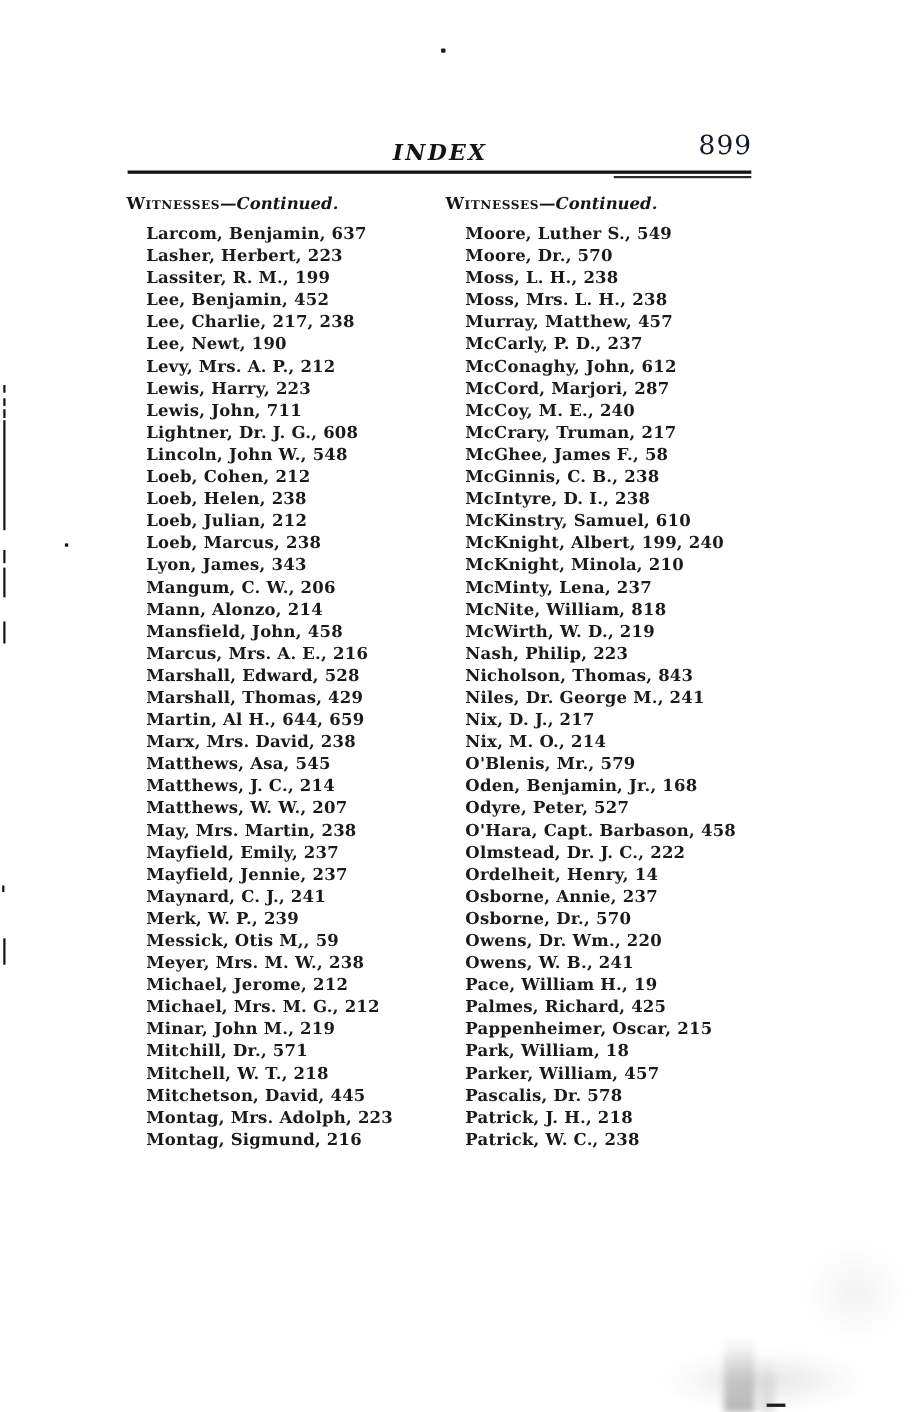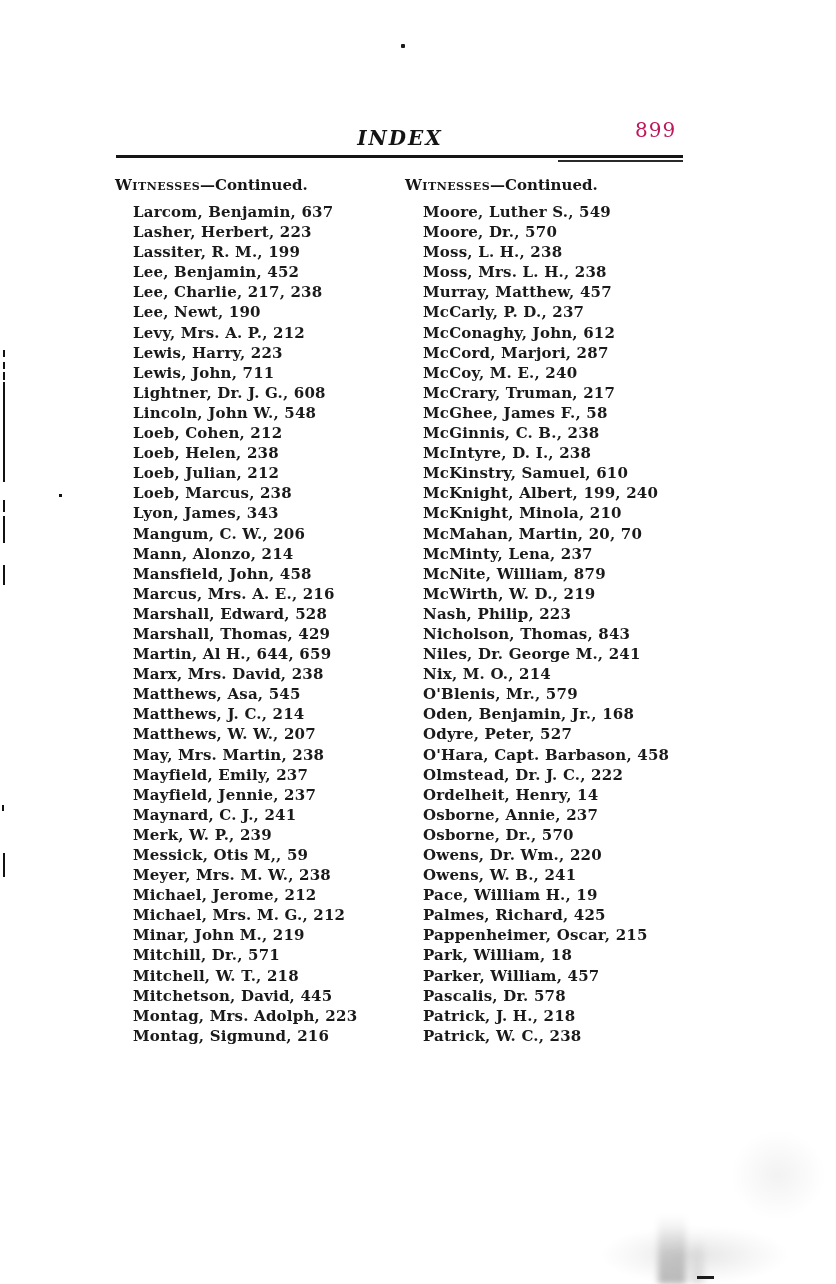--- a/index.html
+++ b/index.html
@@ -6,31 +6,31 @@
   .page {
     position:relative; width:836px; height:1284px; background:#ffffff;
     overflow:hidden; font-family:"DejaVu Serif", serif; color:#161616;
   }
   .top-speck { position:absolute; left:401px; top:44px; width:4px; height:4px; background:#1a1a1a; border-radius:1px; }
   .page-title {
     position:absolute; left:80px; top:126px; width:640px; text-align:center;
     font-style:italic; font-weight:700; font-size:20px; letter-spacing:2px; color:#141414;
   }
   .page-number {
-    position:absolute; left:635px; top:118px; font-size:20px; font-weight:400;
-    letter-spacing:1px; color:#be185d;
+    position:absolute; left:635px; top:118px; font-size:24px; font-weight:400;
+    letter-spacing:1px; color:#0f172a;
   }
   .header-rule { position:absolute; left:116px; top:155px; width:567px; height:3px; background:#151515; }
   .header-rule-fragment { position:absolute; left:558px; top:160px; width:125px; height:2px; background:#2a2a2a; }
   .col { position:absolute; top:176px; }
   .col-left  { left:115px; width:285px; }
   .col-right { left:405px; width:330px; }
   .col-heading { font-size:15px; line-height:18px; margin:0 0 8px 0; font-weight:700; white-space:nowrap; }
   .col-heading .sc { font-variant:small-caps; letter-spacing:0.5px;text-align:center; }
-  .col-heading .it { }
+  .col-heading .it { font-style:italic; }
   .entries { padding-left:18px; }
   .entry {
     font-size:15px; font-weight:700; line-height:20.1px; white-space:nowrap;
     letter-spacing:0.2px; color:#1a1a1a;
   }
   
   .mark { position:absolute; background:#111; }
   .m1 { left:3px; top:350px; width:2px; height:7px; }
   .m2 { left:3px; top:362px; width:2px; height:7px; }
   .m3 { left:3px; top:372px; width:2px; height:8px; }
@@ -136,27 +136,27 @@
         <div class="entry">McConaghy, John, 612</div>
         <div class="entry">McCord, Marjori, 287</div>
         <div class="entry">McCoy, M. E., 240</div>
         <div class="entry">McCrary, Truman, 217</div>
         <div class="entry">McGhee, James F., 58</div>
         <div class="entry">McGinnis, C. B., 238</div>
         <div class="entry">McIntyre, D. I., 238</div>
         <div class="entry">McKinstry, Samuel, 610</div>
         <div class="entry">McKnight, Albert, 199, 240</div>
         <div class="entry">McKnight, Minola, 210</div>
-        <div class="entry">McMahan, Martin, 20, 70</div>
         <div class="entry">McMinty, Lena, 237</div>
-        <div class="entry">McNite, William, 879</div>
+        <div class="entry">McNite, William, 818</div>
         <div class="entry">McWirth, W. D., 219</div>
         <div class="entry">Nash, Philip, 223</div>
         <div class="entry">Nicholson, Thomas, 843</div>
         <div class="entry">Niles, Dr. George M., 241</div>
+        <div class="entry">Nix, D. J., 217</div>
         <div class="entry">Nix, M. O., 214</div>
         <div class="entry">O'Blenis, Mr., 579</div>
         <div class="entry">Oden, Benjamin, Jr., 168</div>
         <div class="entry">Odyre, Peter, 527</div>
         <div class="entry">O'Hara, Capt. Barbason, 458</div>
         <div class="entry">Olmstead, Dr. J. C., 222</div>
         <div class="entry">Ordelheit, Henry, 14</div>
         <div class="entry">Osborne, Annie, 237</div>
         <div class="entry">Osborne, Dr., 570</div>
         <div class="entry">Owens, Dr. Wm., 220</div>

